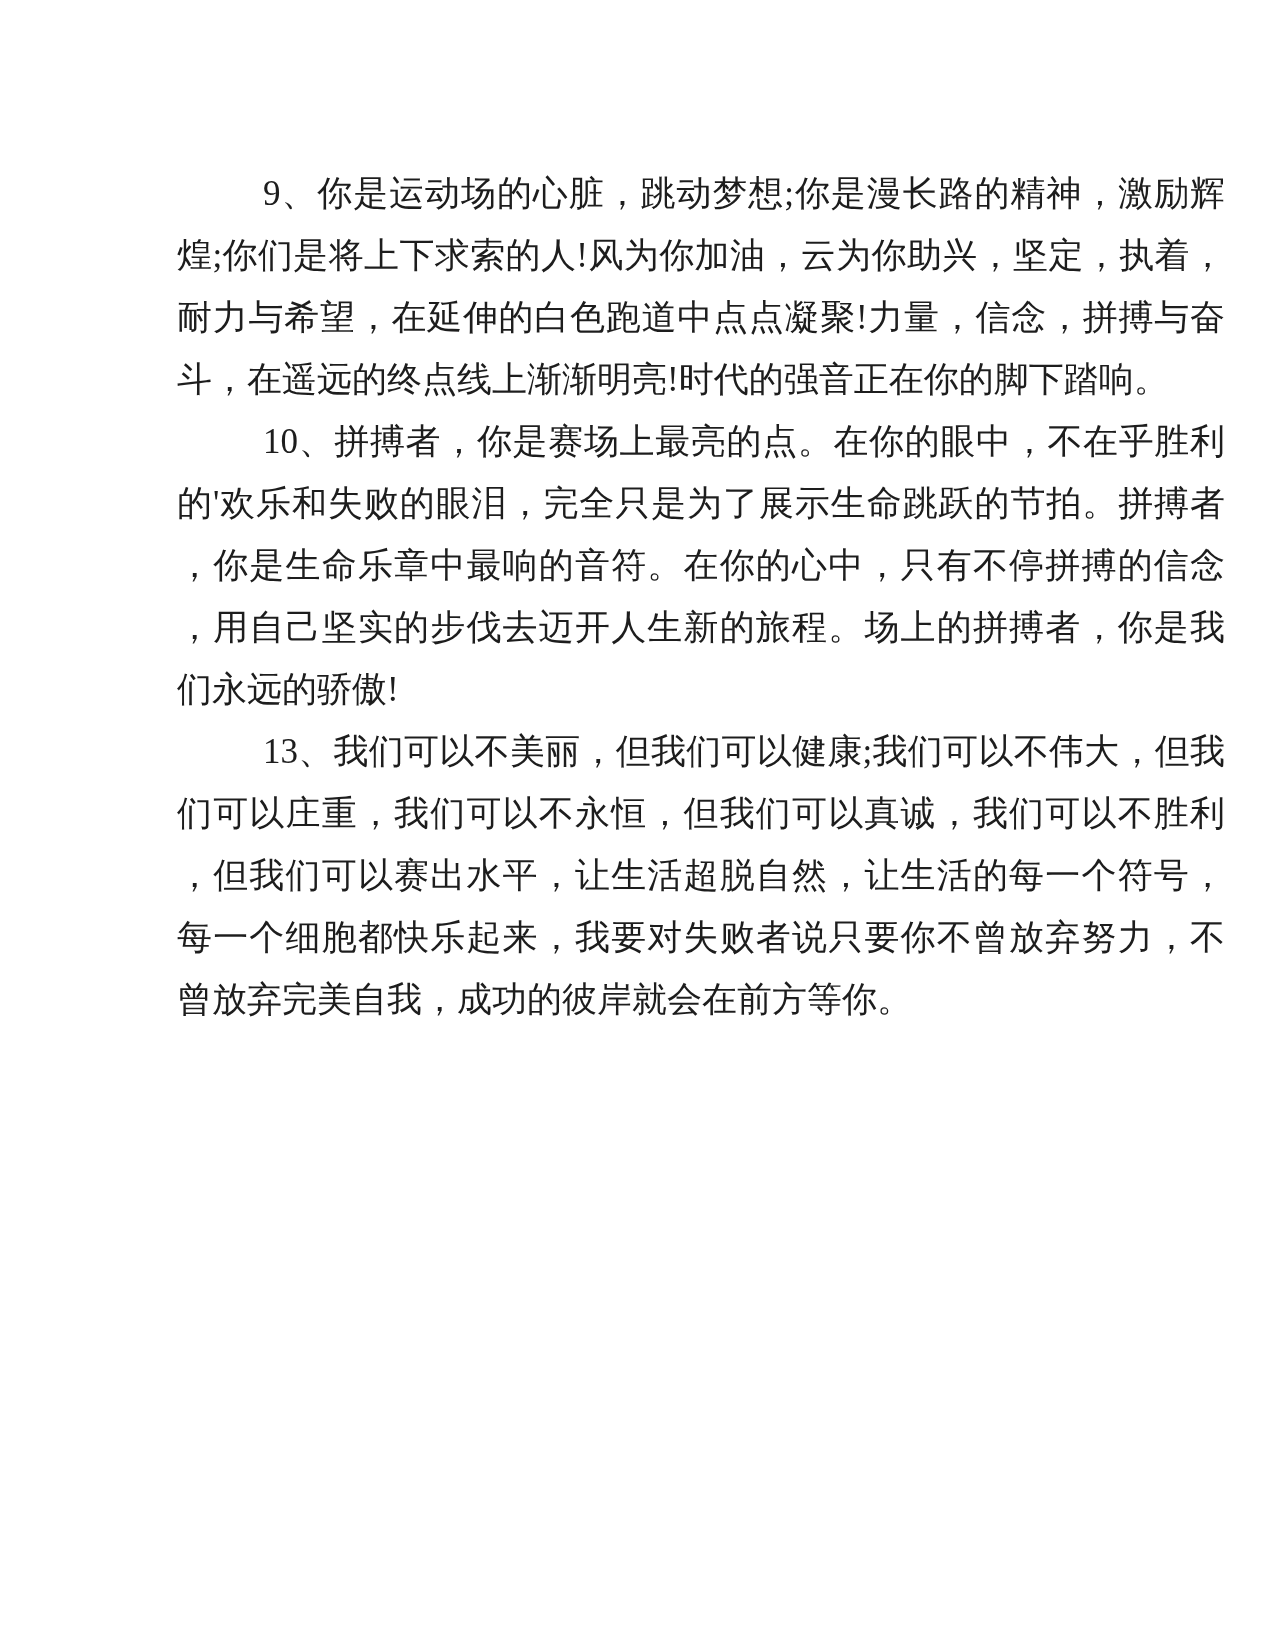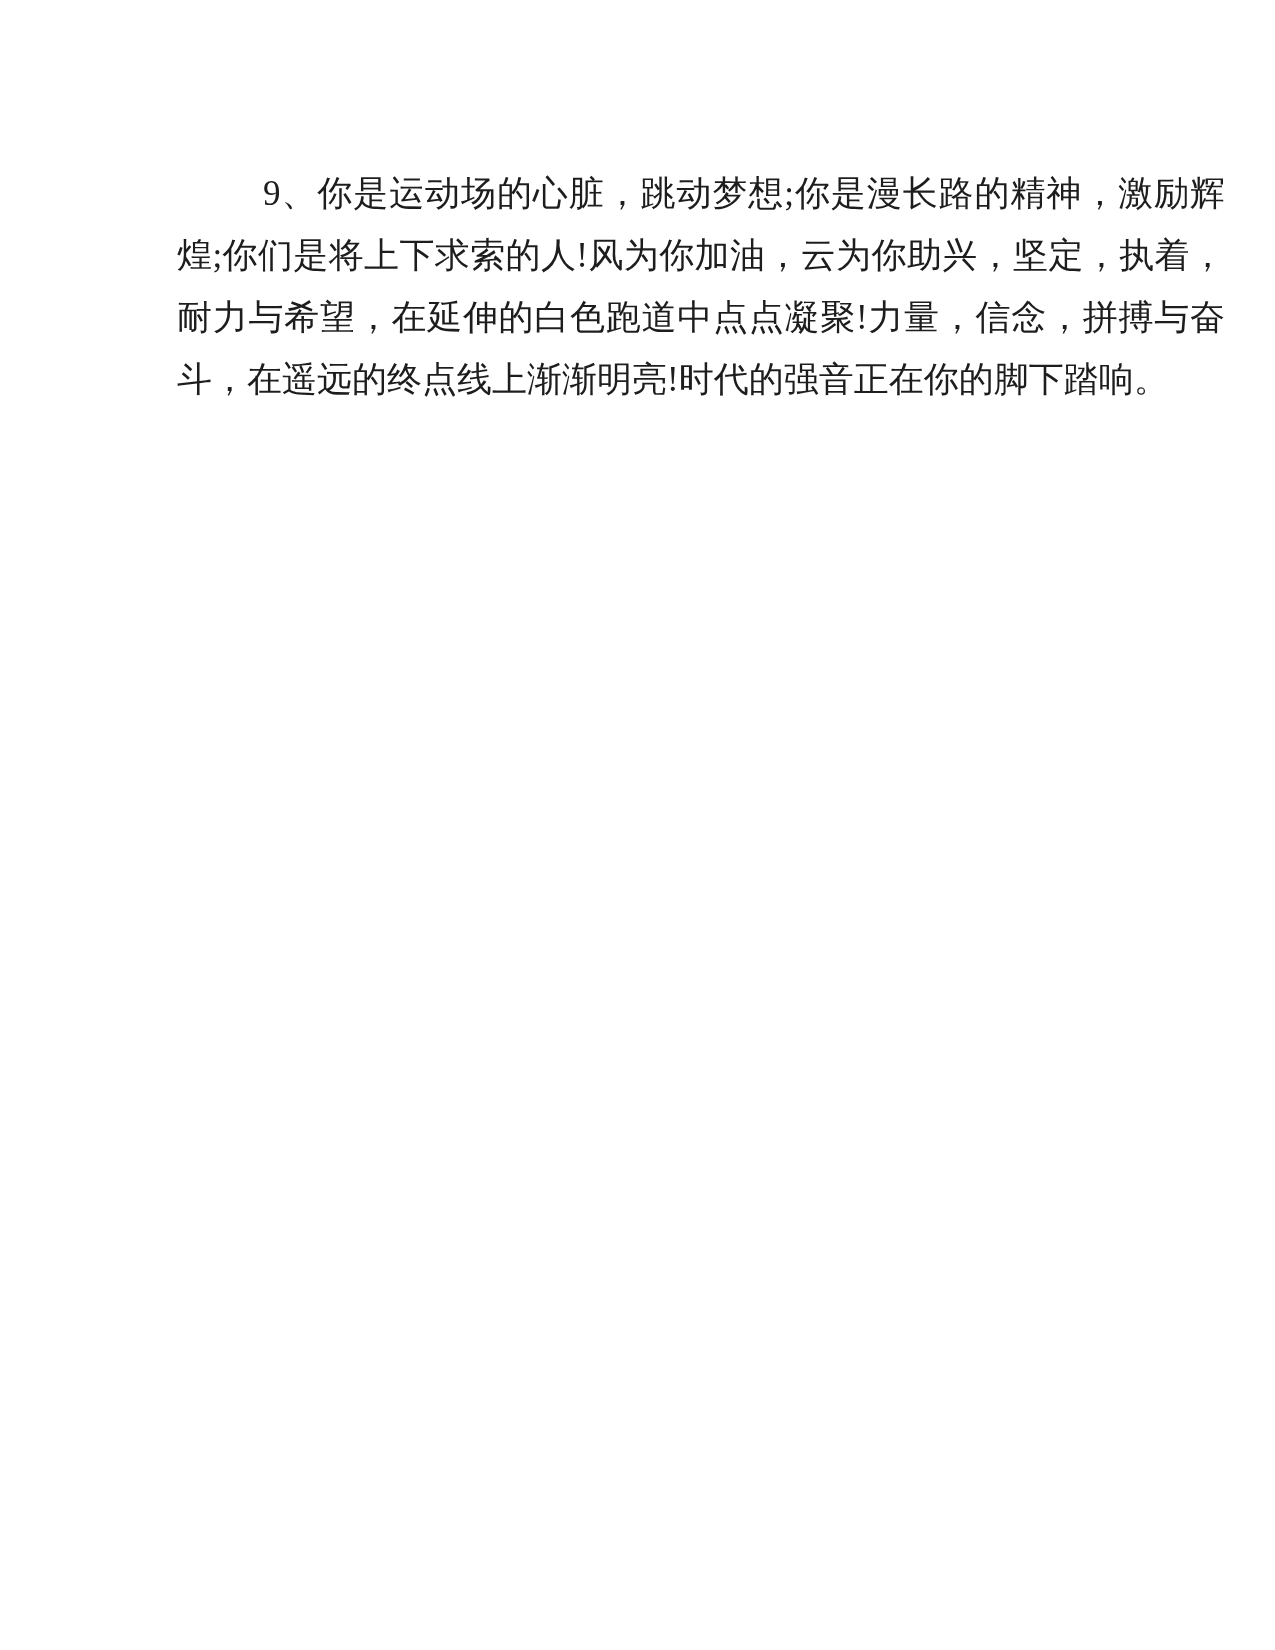--- a/index.html
+++ b/index.html
@@ -39,18 +39,20 @@
   }
 </style>
 </head>
 <body>
 
 <div class="page">
   <div class="doc-body">
 
     <p class="para"><span class="para-label">9、</span><span class="para-text">你是运动场的心脏，跳动梦想;你是漫长路的精神，激励辉煌;你们是将上下求索的人!风为你加油，云为你助兴，坚定，执着，耐力与希望，在延伸的白色跑道中点点凝聚!力量，信念，拼搏与奋斗，在遥远的终点线上渐渐明亮!时代的强音正在你的脚下踏响。</span></p>
 
+    <p class="para"><span class="para-label">10、</span><span class="para-text">拼搏者，你是赛场上最亮的点。在你的眼中，不在乎胜利的'欢乐和失败的眼泪，完全只是为了展示生命跳跃的节拍。拼搏者，你是生命乐章中最响的音符。在你的心中，只有不停拼搏的信念，用自己坚实的步伐去迈开人生新的旅程。场上的拼搏者，你是我们永远的骄傲!</span></p>
 
 
+    <p class="para"><span class="para-label">13、</span><span class="para-text">我们可以不美丽，但我们可以健康;我们可以不伟大，但我们可以庄重，我们可以不永恒，但我们可以真诚，我们可以不胜利，但我们可以赛出水平，让生活超脱自然，让生活的每一个符号，每一个细胞都快乐起来，我要对失败者说只要你不曾放弃努力，不曾放弃完美自我，成功的彼岸就会在前方等你。</span></p>
 
 
   </div>
 </div>
 
 </body></html>

